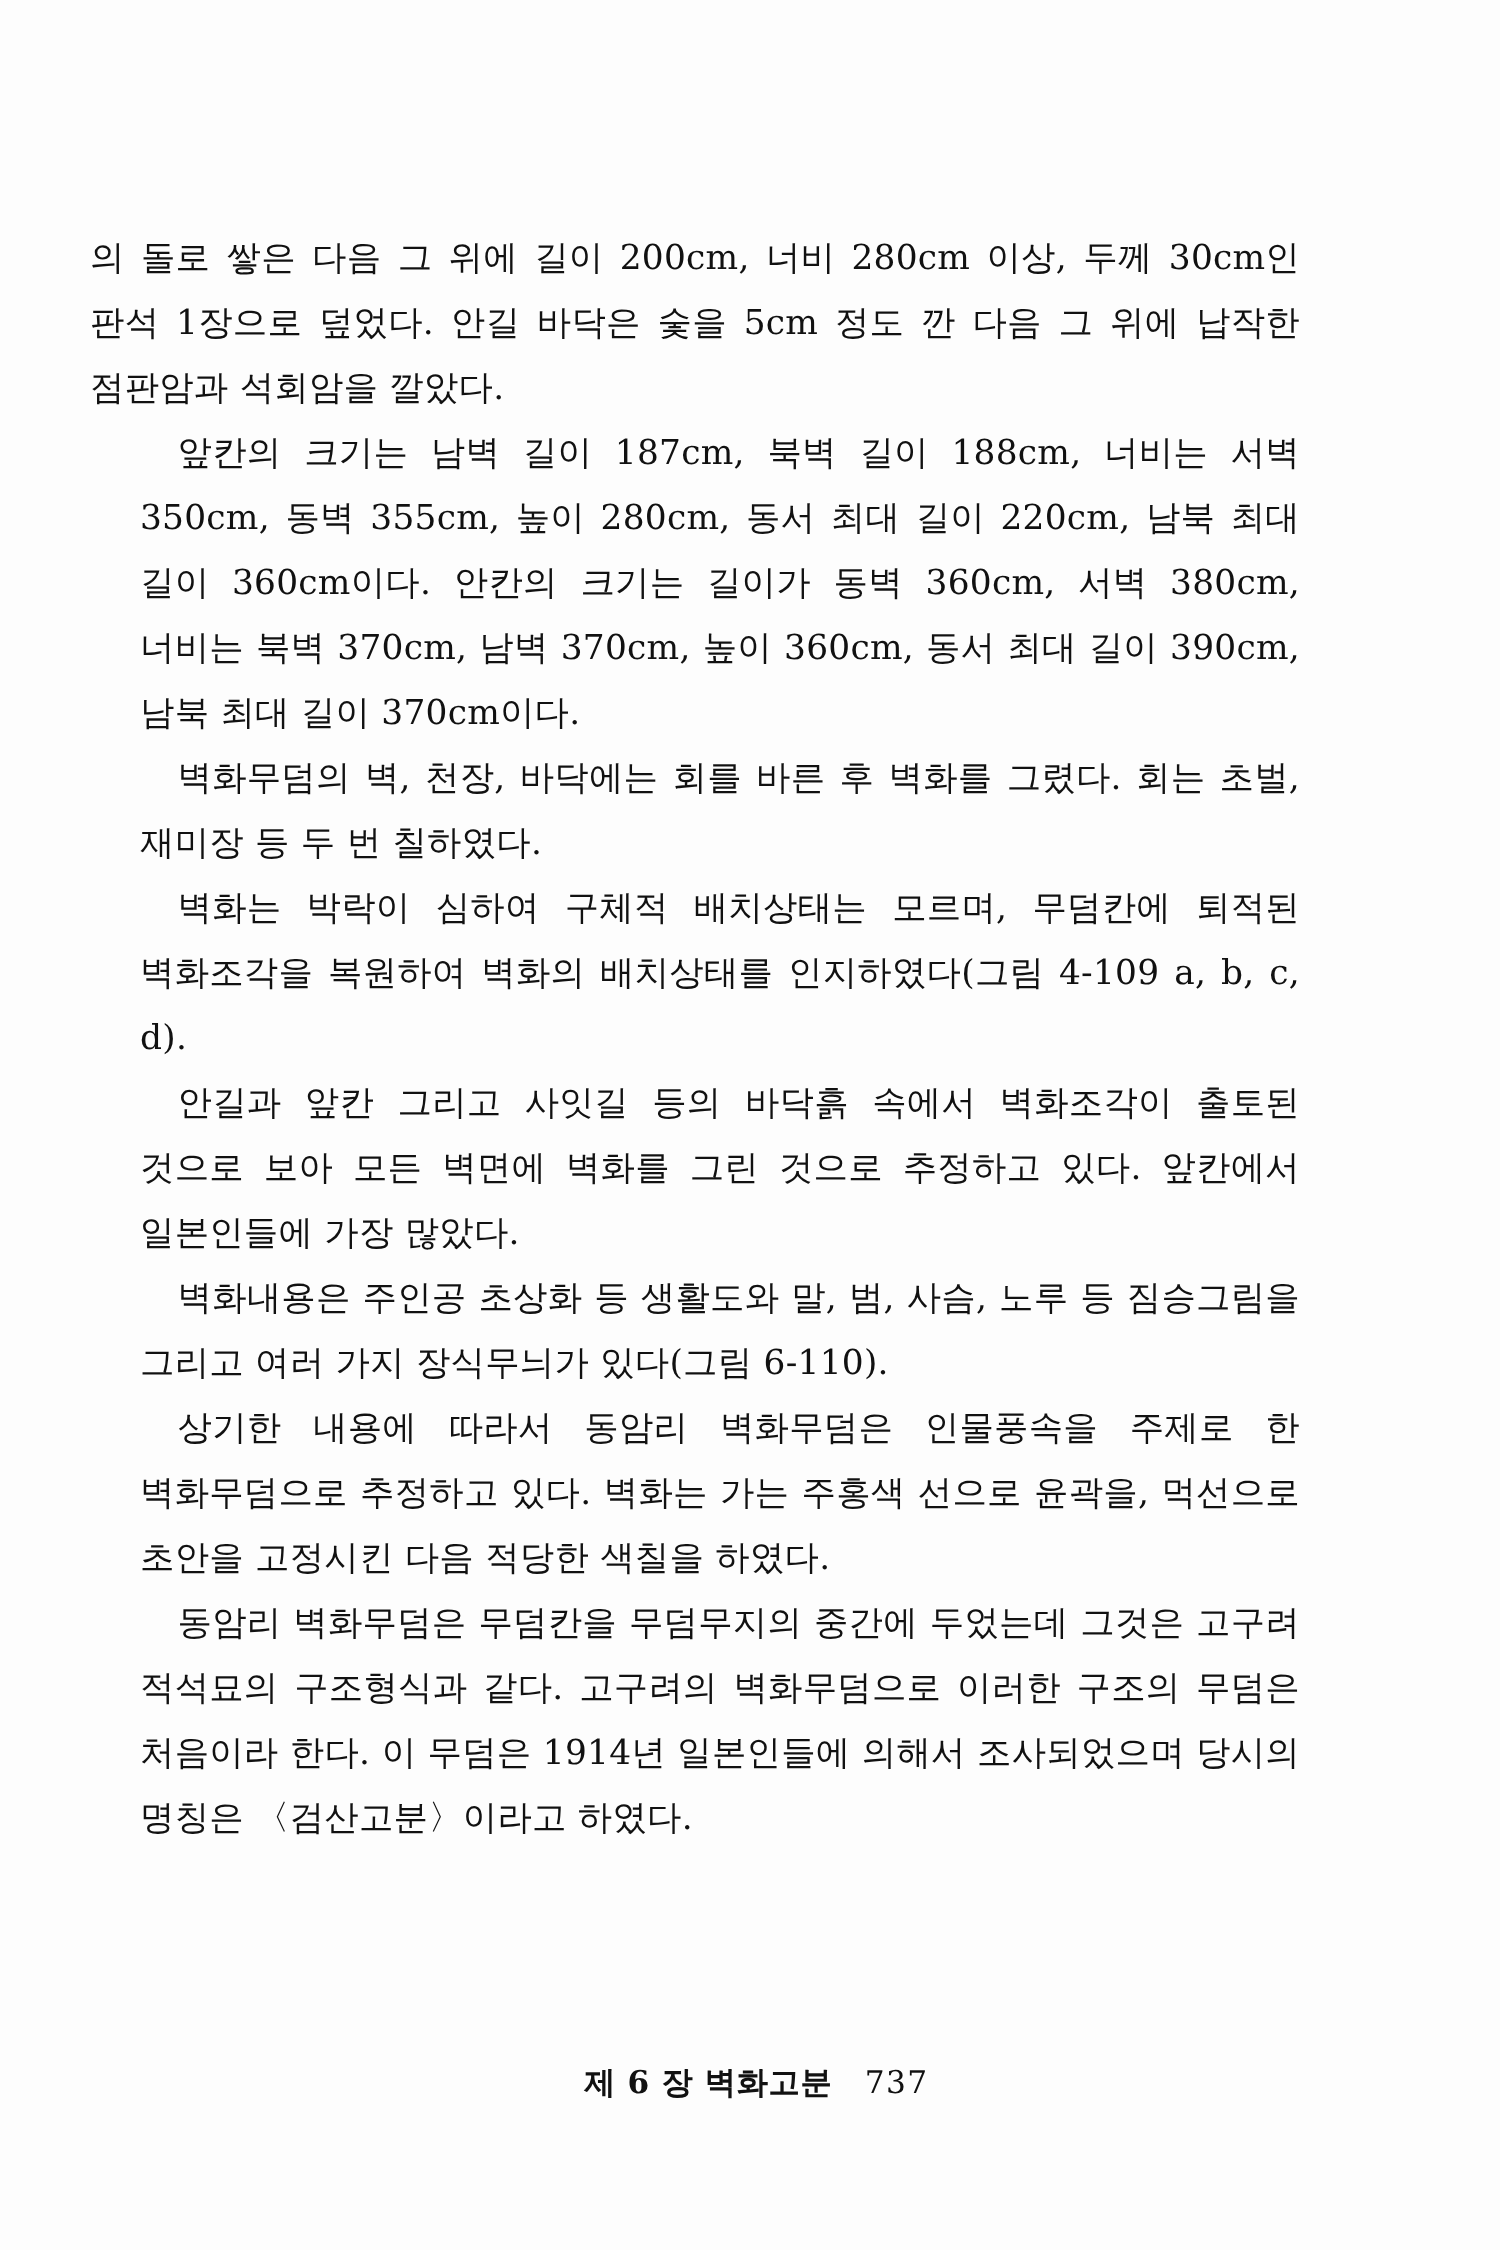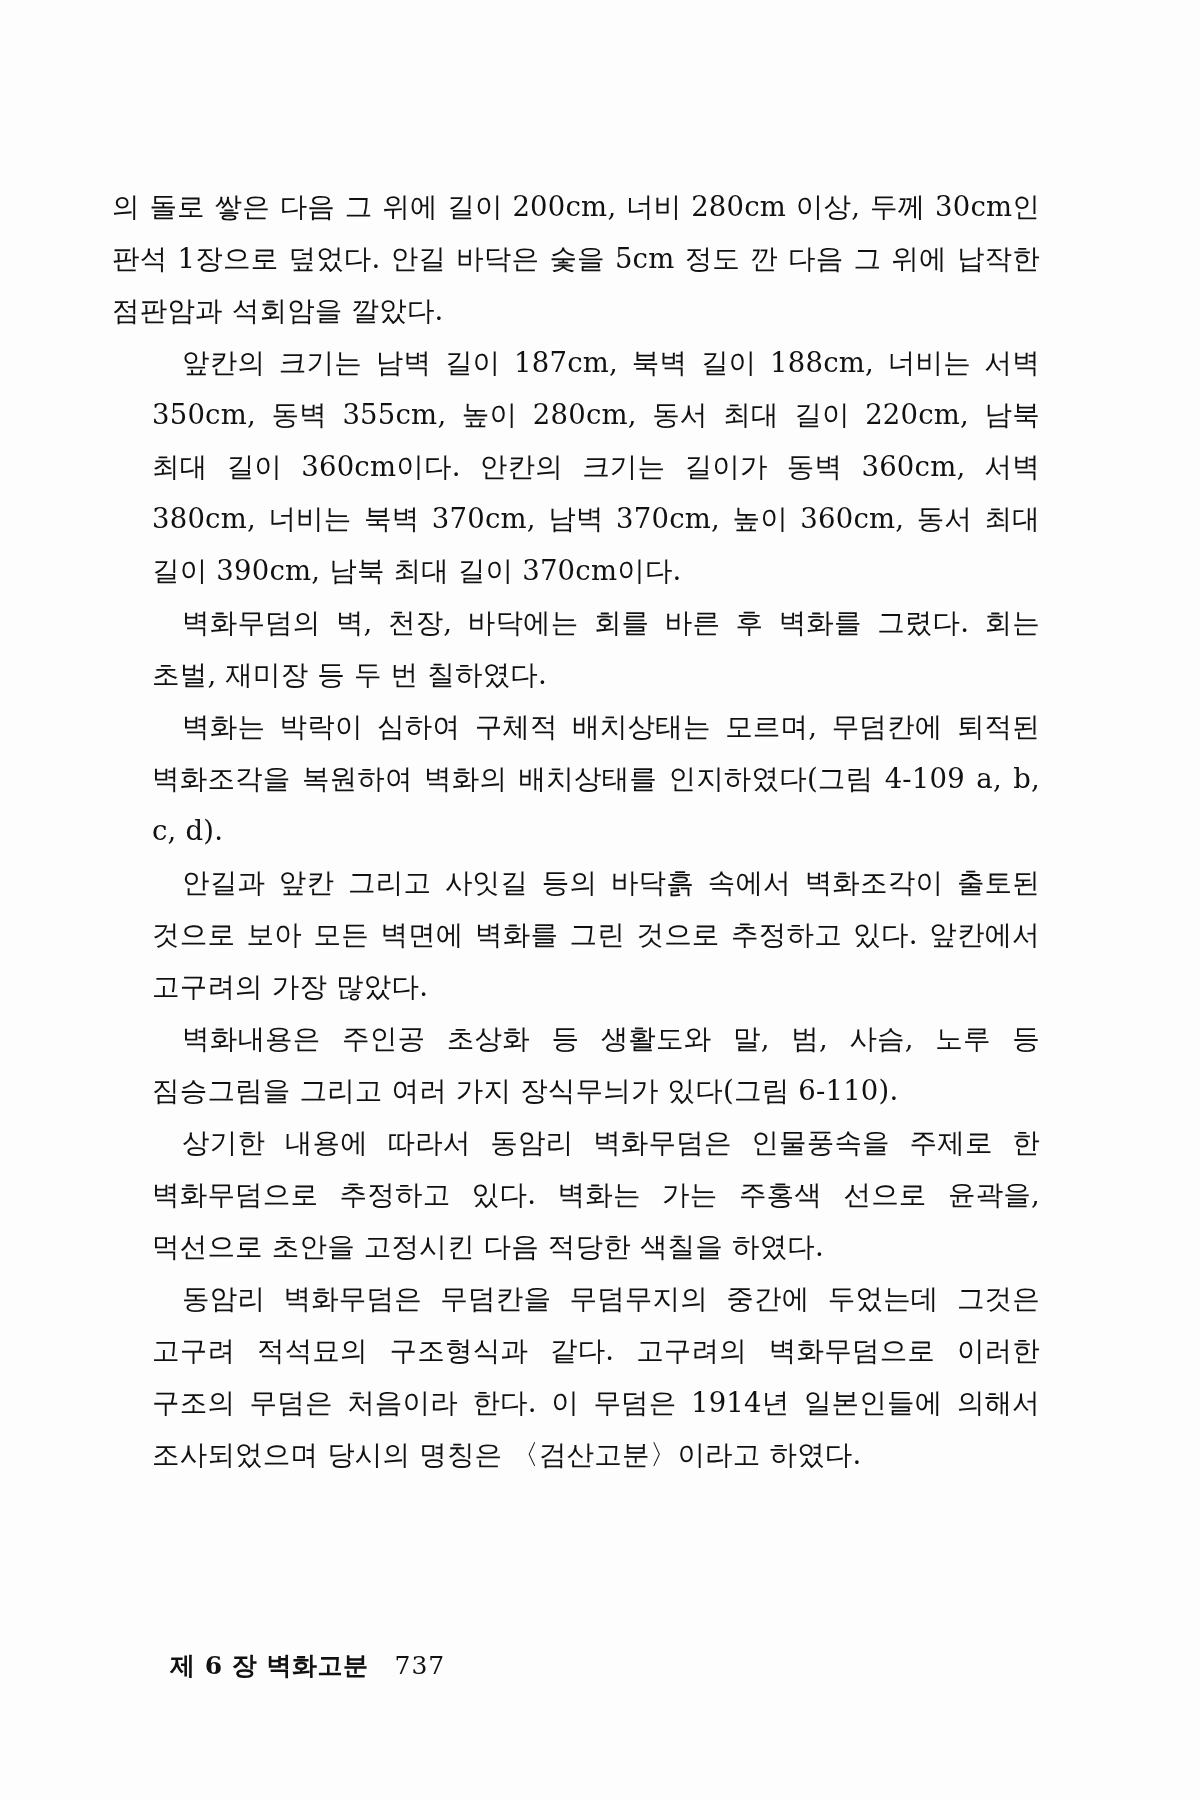--- a/index.html
+++ b/index.html
@@ -13,21 +13,21 @@
     font-family: "DejaVu Serif", "Liberation Serif", serif;
     color: #111111;
     overflow: hidden;
   }
   .page {
     position: relative;
     width: 1200px;
     height: 1800px;
     background: #fdfdfd;
     box-sizing: border-box;
-    padding: 180px 160px 0 112px;
+    padding: 180px 160px 0 72px;
   }
   .body-text {
     font-size: 27.5px;
     line-height: 52px;
     text-align: justify;
     text-justify: inter-character;
     letter-spacing: 0.2px;
     color: #111111;
   }
   .para {
@@ -40,21 +40,21 @@
   .para.indent {
     text-indent: 30px;
     margin-left: 40px;
   }
   .footer {
     position: absolute;
     left: 170px;
     right: 160px;
     bottom: 118px;
     display: flex;
-    justify-content: flex-start;
+    justify-content: center;
     align-items: baseline;
     font-size: 25px;
     letter-spacing: 0.5px;
   }
   .footer .chapter {
     font-family: "DejaVu Serif", "Liberation Serif", serif;
     font-weight: 700;
     color: #111111;
     margin-right: 26px;
   }
@@ -68,21 +68,21 @@
 </head>
 <body>
 
 <div class="page">
 
   <div class="body-text">
     <p class="para">의 돌로 쌓은 다음 그 위에 길이 200cm, 너비 280cm 이상, 두께 30cm인 판석 1장으로 덮었다. 안길 바닥은 숯을 5cm 정도 깐 다음 그 위에 납작한 점판암과 석회암을 깔았다.</p>
     <p class="para indent">앞칸의 크기는 남벽 길이 187cm, 북벽 길이 188cm, 너비는 서벽 350cm, 동벽 355cm, 높이 280cm, 동서 최대 길이 220cm, 남북 최대 길이 360cm이다. 안칸의 크기는 길이가 동벽 360cm, 서벽 380cm, 너비는 북벽 370cm, 남벽 370cm, 높이 360cm, 동서 최대 길이 390cm, 남북 최대 길이 370cm이다.</p>
     <p class="para indent">벽화무덤의 벽, 천장, 바닥에는 회를 바른 후 벽화를 그렸다. 회는 초벌, 재미장 등 두 번 칠하였다.</p>
     <p class="para indent">벽화는 박락이 심하여 구체적 배치상태는 모르며, 무덤칸에 퇴적된 벽화조각을 복원하여 벽화의 배치상태를 인지하였다(그림 4-109 a, b, c, d).</p>
-    <p class="para indent">안길과 앞칸 그리고 사잇길 등의 바닥흙 속에서 벽화조각이 출토된 것으로 보아 모든 벽면에 벽화를 그린 것으로 추정하고 있다. 앞칸에서 고구려의 가장 많았다.</p>
+    <p class="para indent">안길과 앞칸 그리고 사잇길 등의 바닥흙 속에서 벽화조각이 출토된 것으로 보아 모든 벽면에 벽화를 그린 것으로 추정하고 있다. 앞칸에서 일본인들에 가장 많았다.</p>
     <p class="para indent">벽화내용은 주인공 초상화 등 생활도와 말, 범, 사슴, 노루 등 짐승그림을 그리고 여러 가지 장식무늬가 있다(그림 6-110).</p>
     <p class="para indent">상기한 내용에 따라서 동암리 벽화무덤은 인물풍속을 주제로 한 벽화무덤으로 추정하고 있다. 벽화는 가는 주홍색 선으로 윤곽을, 먹선으로 초안을 고정시킨 다음 적당한 색칠을 하였다.</p>
     <p class="para indent">동암리 벽화무덤은 무덤칸을 무덤무지의 중간에 두었는데 그것은 고구려 적석묘의 구조형식과 같다. 고구려의 벽화무덤으로 이러한 구조의 무덤은 처음이라 한다. 이 무덤은 1914년 일본인들에 의해서 조사되었으며 당시의 명칭은 〈검산고분〉이라고 하였다.</p>
   </div>
 
   <div class="footer">
     <span class="chapter">제 6 장   벽화고분</span>
     <span class="pageno">737</span>
   </div>
 

